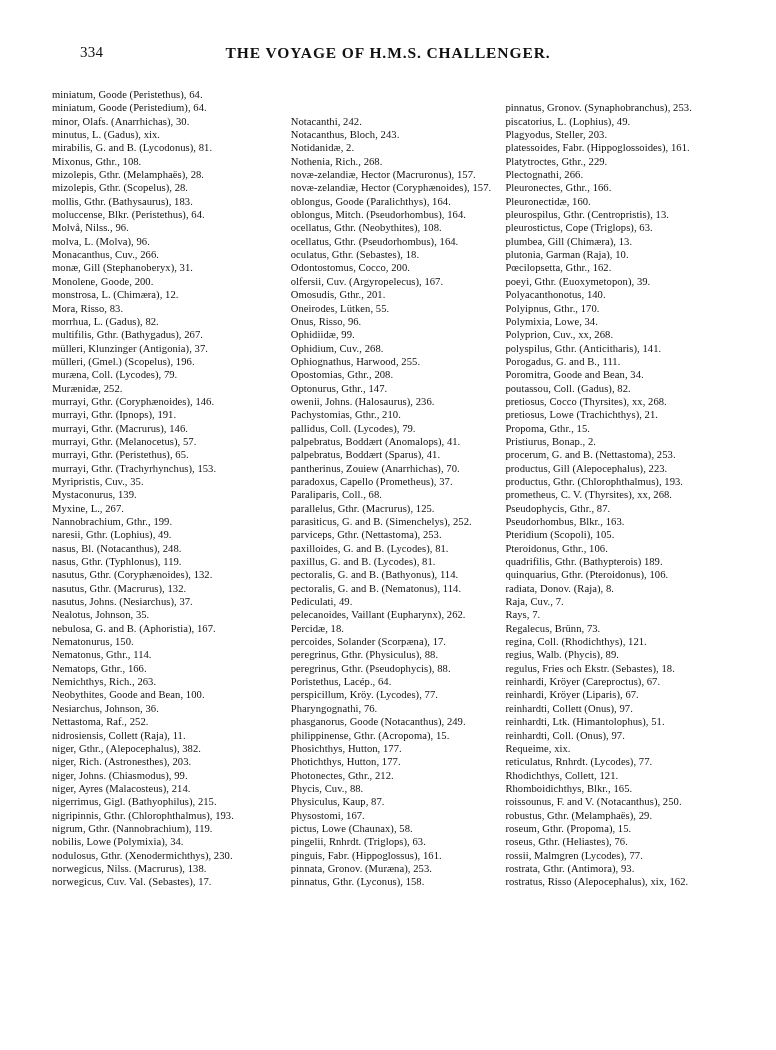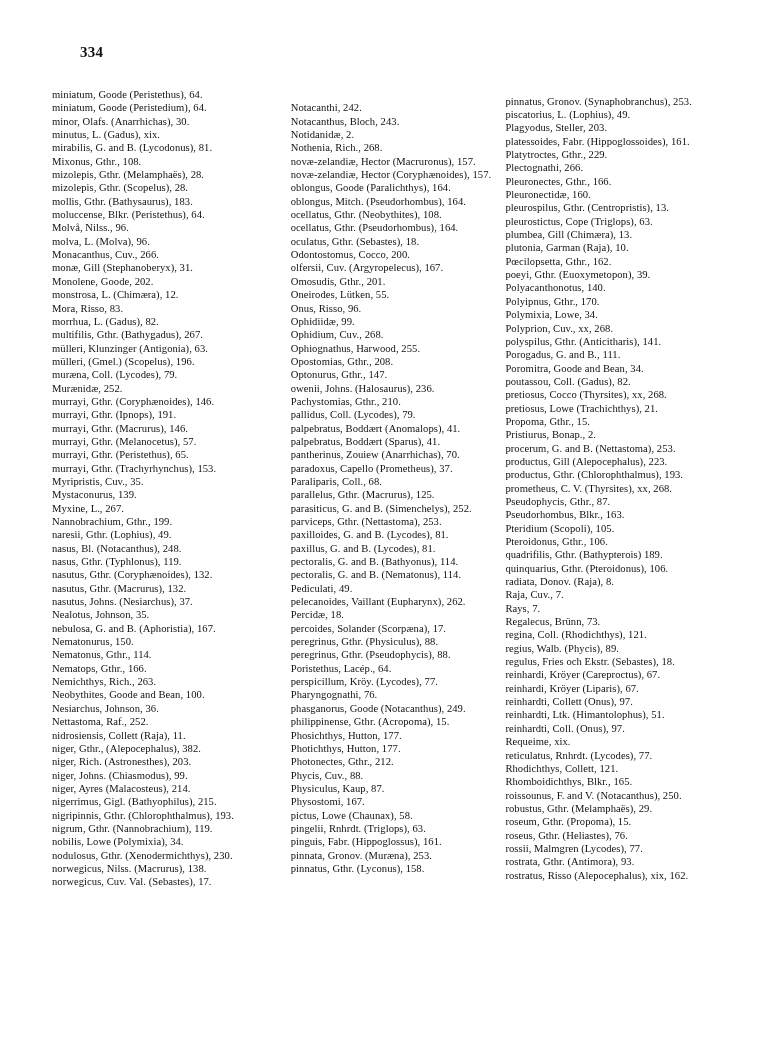--- a/index.html
+++ b/index.html
@@ -24,38 +24,38 @@
   .header {
     position: relative;
     height: 34px;
     margin-bottom: 10px;
   }
   .folio {
     position: absolute;
     left: 28px;
     top: 0;
     font-size: 15px;
-    font-weight: bold;
+    font-weight: normal;
     letter-spacing: 0.2px;
   }
   .running-title {
     position: absolute;
     left: 0;
     right: 0;
     top: 0;
     text-align: center;
     font-size: 15.5px;
     font-weight: bold;
     letter-spacing: 0.9px;
   }
   .columns {
     display: flex;
     flex-direction: row;
     justify-content: space-between;
-    align-items: center;
+    align-items: flex-end;
     margin-top: 6px;
   }
   .column {
     width: 214px;
   }
   .column.mid { width: 218px; margin-left: 28px; }
   .column.right { width: 222px; }
   .entry {
     font-size: 10.6px;
     line-height: 13.35px;
@@ -66,44 +66,45 @@
     letter-spacing: 0.05px;
   }
 </style>
 </head>
 <body>
 
 <div class="page">
 
   <div class="header">
     <div class="folio">334</div>
+    <div class="running-title">THE VOYAGE OF H.M.S. CHALLENGER.</div>
   </div>
 
   <div class="columns">
     <div class="column left">
         <div class="entry">miniatum, Goode (Peristethus), 64.</div>
         <div class="entry">miniatum, Goode (Peristedium), 64.</div>
         <div class="entry">minor, Olafs. (Anarrhichas), 30.</div>
         <div class="entry">minutus, L. (Gadus), xix.</div>
         <div class="entry">mirabilis, G. and B. (Lycodonus), 81.</div>
         <div class="entry">Mixonus, Gthr., 108.</div>
         <div class="entry">mizolepis, Gthr. (Melamphaës), 28.</div>
         <div class="entry">mizolepis, Gthr. (Scopelus), 28.</div>
         <div class="entry">mollis, Gthr. (Bathysaurus), 183.</div>
         <div class="entry">moluccense, Blkr. (Peristethus), 64.</div>
         <div class="entry">Molvå, Nilss., 96.</div>
         <div class="entry">molva, L. (Molva), 96.</div>
         <div class="entry">Monacanthus, Cuv., 266.</div>
         <div class="entry">monæ, Gill (Stephanoberyx), 31.</div>
-        <div class="entry">Monolene, Goode, 202.</div>
+        <div class="entry">Monolene, Goode, 200.</div>
         <div class="entry">monstrosa, L. (Chimæra), 12.</div>
         <div class="entry">Mora, Risso, 83.</div>
         <div class="entry">morrhua, L. (Gadus), 82.</div>
         <div class="entry">multifilis, Gthr. (Bathygadus), 267.</div>
-        <div class="entry">mülleri, Klunzinger (Antigonia), 63.</div>
+        <div class="entry">mülleri, Klunzinger (Antigonia), 37.</div>
         <div class="entry">mülleri, (Gmel.) (Scopelus), 196.</div>
         <div class="entry">muræna, Coll. (Lycodes), 79.</div>
         <div class="entry">Murænidæ, 252.</div>
         <div class="entry">murrayi, Gthr. (Coryphænoides), 146.</div>
         <div class="entry">murrayi, Gthr. (Ipnops), 191.</div>
         <div class="entry">murrayi, Gthr. (Macrurus), 146.</div>
         <div class="entry">murrayi, Gthr. (Melanocetus), 57.</div>
         <div class="entry">murrayi, Gthr. (Peristethus), 65.</div>
         <div class="entry">murrayi, Gthr. (Trachyrhynchus), 153.</div>
         <div class="entry">Myripristis, Cuv., 35.</div>

